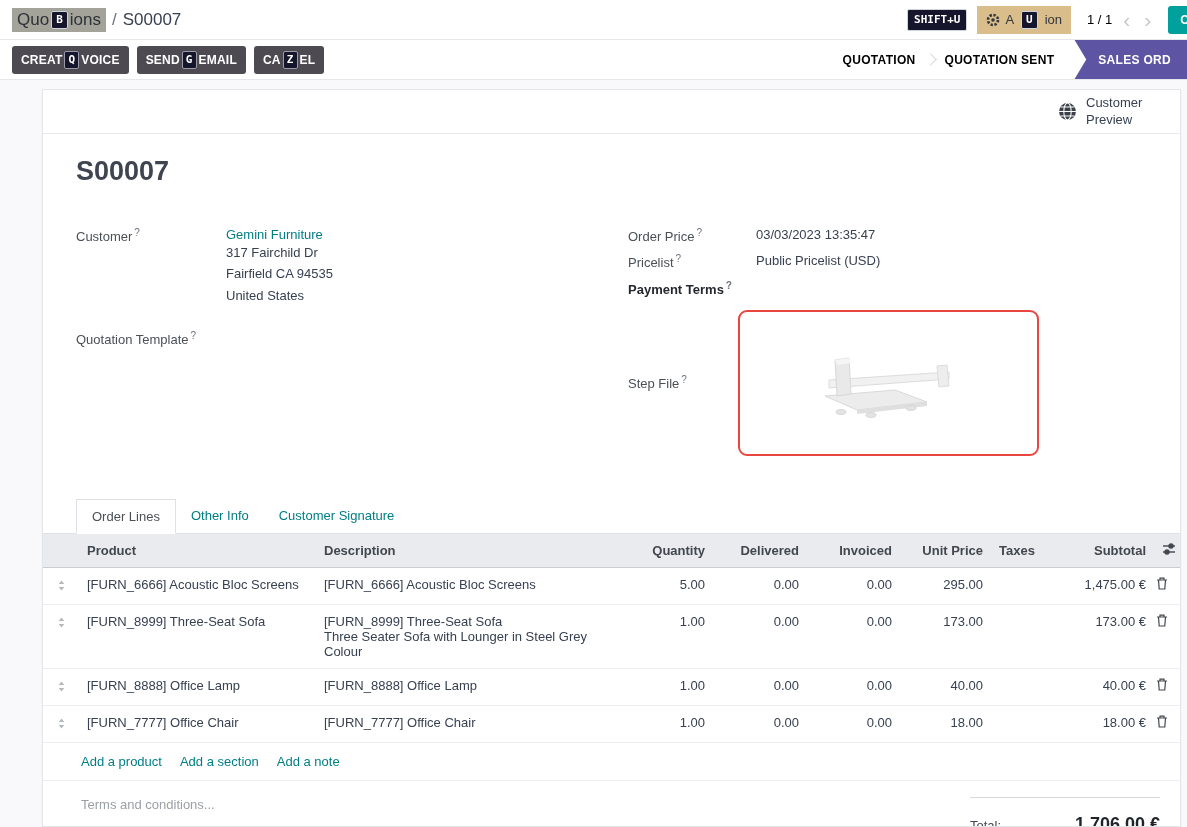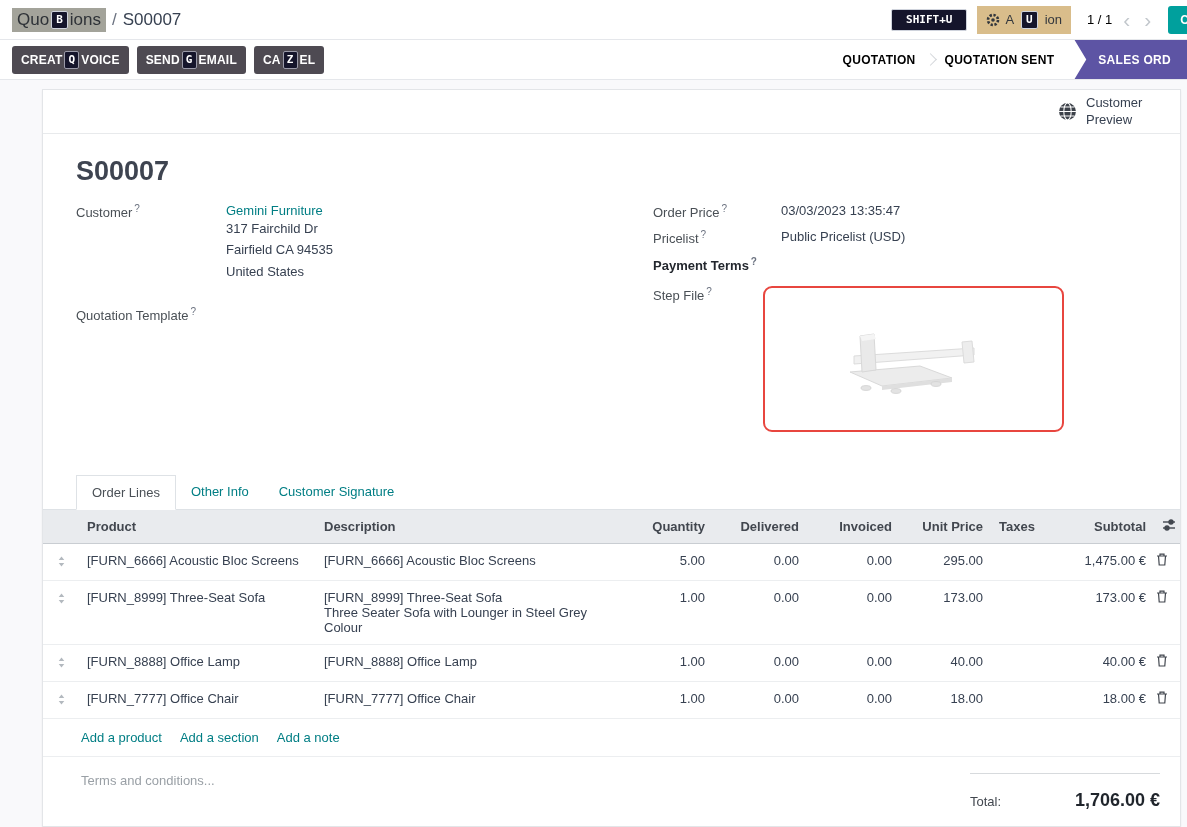--- a/index.html
+++ b/index.html
@@ -47,33 +47,33 @@
   .content { background:#f9f9fb; height:747px; padding-top:9px; }
   .sheet { background:#fff; margin:0 6px 0 42px; height:100%; border:1px solid #e3e5e8;
     box-shadow:0 1px 2px rgba(0,0,0,.05); overflow:hidden; }
   .preview-row { display:flex; justify-content:flex-end; align-items:center; height:44px;
     border-bottom:1px solid #e8eaec; padding-right:22px; }
   .preview-link { display:flex; align-items:center; gap:9px; cursor:pointer;
     color:#374151; font-size:13px; }
   .preview-label { width:72px; line-height:1.3; }
   .sheet-body { padding:0 33px; }
   .title { font-size:27px; font-weight:bold; color:#3e4450; margin:22px 0 0; }
-  .fields { display:flex; margin-top:16px;gap:25px; }
+  .fields { display:flex; margin-top:40px; }
   .col-left { width:552px; flex:none; }
   .col-right { flex:1; }
   .frow { display:flex; margin-bottom:9px; }
   .flabel { width:150px; flex:none; color:#4a5056; }
   .col-right .flabel { width:128px; }
   .flabel sup { color:#6b7280; font-size:10px; margin-left:2px; }
   .bold-label { font-weight:bold; color:#23272e; }
   .fvalue { color:#374151; }
   .link { color:var(--teal,#017e84); text-decoration:none; cursor:pointer; }
   .addr div { line-height:1.65; }
   .template-row { margin-top:24px; }
-  .step-row { margin-top:13px; }
+  .step-row { margin-top:13px;align-items:center; }
   .step-box { border:2px solid var(--red-border,#e8463f); border-radius:9px;
     width:301px; height:146px; margin-left:-18px; display:flex; align-items:center;
     justify-content:center; cursor:pointer; background:#fff; }
   
   .tabs { display:flex; margin-top:34px; padding-left:33px; border-bottom:1px solid #dee2e6; }
   .tab { padding:9px 15px; cursor:pointer; }
   .tab.active { background:#fff; border:1px solid #dee2e6; border-bottom:1px solid #fff;
     margin-bottom:-1px; color:#4a5056; }
   .tab.inactive { color:var(--teal,#017e84); }
   
@@ -101,21 +101,21 @@
 </head>
 <body>
 
 <header class="topbar">
   <div class="breadcrumb">
     <span class="crumb-section"><span>Quo</span><span class="kbd">B</span><span>ions</span></span>
     <span class="crumb-sep">/</span>
     <span class="crumb-current">S00007</span>
   </div>
   <div class="topbar-right">
-    <span class="kbd" style="padding:2px 14px;">SHIFT+U</span>
+    <span class="kbd" style="padding:2px 6px;">SHIFT+U</span>
     <button class="action-btn">
       <svg width="14" height="14" viewBox="0 0 14 14">
         <circle cx="7" cy="7" r="5" fill="none" stroke="#33373d" stroke-width="2.6" stroke-dasharray="2.3 1.6"></circle>
         <circle cx="7" cy="7" r="1.8" fill="#33373d"></circle>
       </svg>
       <span>A</span>
         <span class="kbd">U</span>
         <span>ion</span>
     </button>
     <span class="pager">1 / 1</span>

